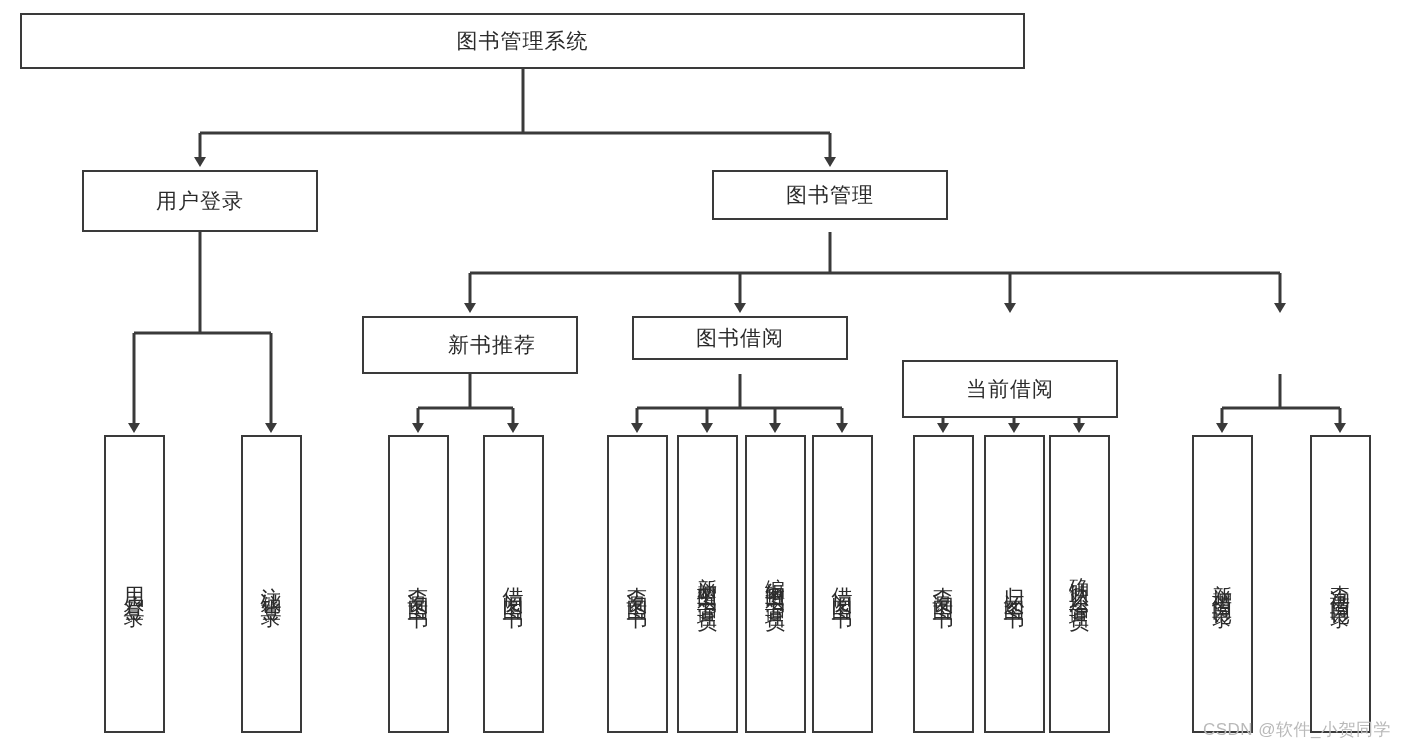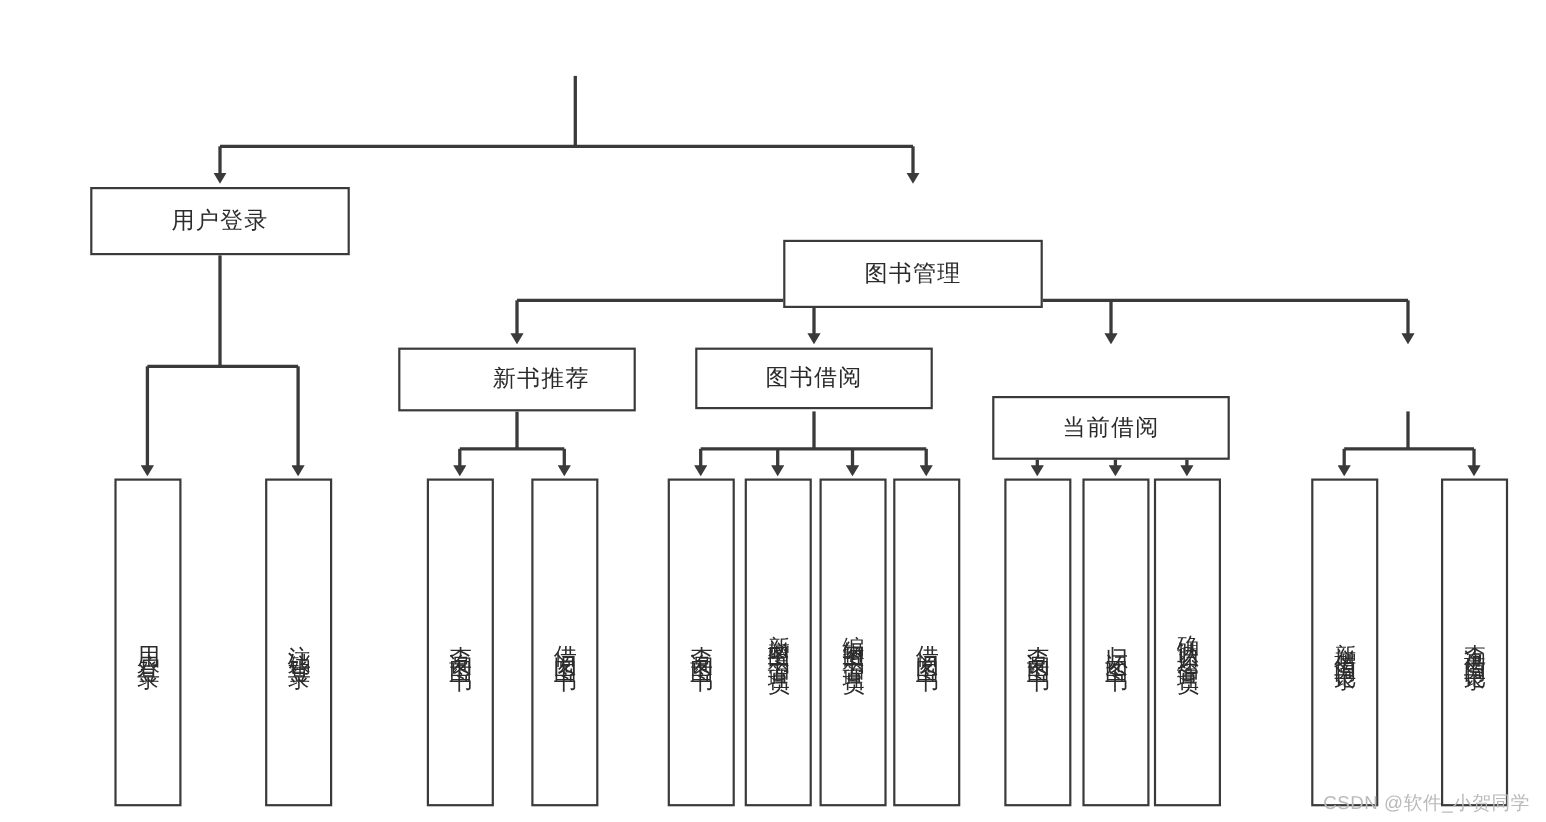--- a/index.html
+++ b/index.html
@@ -96,32 +96,35 @@
       <path d="M1014,408 L1014,424" marker-end="url(#arrow)"></path>
       <path d="M1079,408 L1079,424" marker-end="url(#arrow)"></path>
 
       <path d="M1280,374 L1280,408"></path>
       <path d="M1222,408 L1340,408"></path>
       <path d="M1222,408 L1222,424" marker-end="url(#arrow)"></path>
       <path d="M1340,408 L1340,424" marker-end="url(#arrow)"></path>
     </g>
   </svg>
 
+  <div class="node h" style="left:20px;top:13px;width:1005px;height:56px;">
+    <span>图书管理系统</span>
+  </div>
 
   <div class="node h" style="left:82px;top:170px;width:236px;height:62px;">
     <span>用户登录</span>
   </div>
-  <div class="node h" style="left:712px;top:170px;width:236px;height:62px;margin-top:48px;">
+  <div class="node h" style="left:712px;top:170px;width:236px;height:50px;">
     <span>图书管理</span>
   </div>
 
   <div class="node h" style="left:362px;top:316px;width:216px;height:58px;padding-left:44px;">
     <span>新书推荐</span>
   </div>
-  <div class="node h" style="left:632px;top:316px;width:216px;height:56px;">
+  <div class="node h" style="left:632px;top:316px;width:216px;height:44px;">
     <span>图书借阅</span>
   </div>
   <div class="node h" style="left:902px;top:316px;width:216px;height:58px;margin-top:44px;">
     <span>当前借阅</span>
   </div>
 
   <div class="node v" style="left:104px;top:435px;width:61px;height:298px;">
     <span>用户登录</span>
   </div>
   <div class="node v" style="left:241px;top:435px;width:61px;height:298px;">

